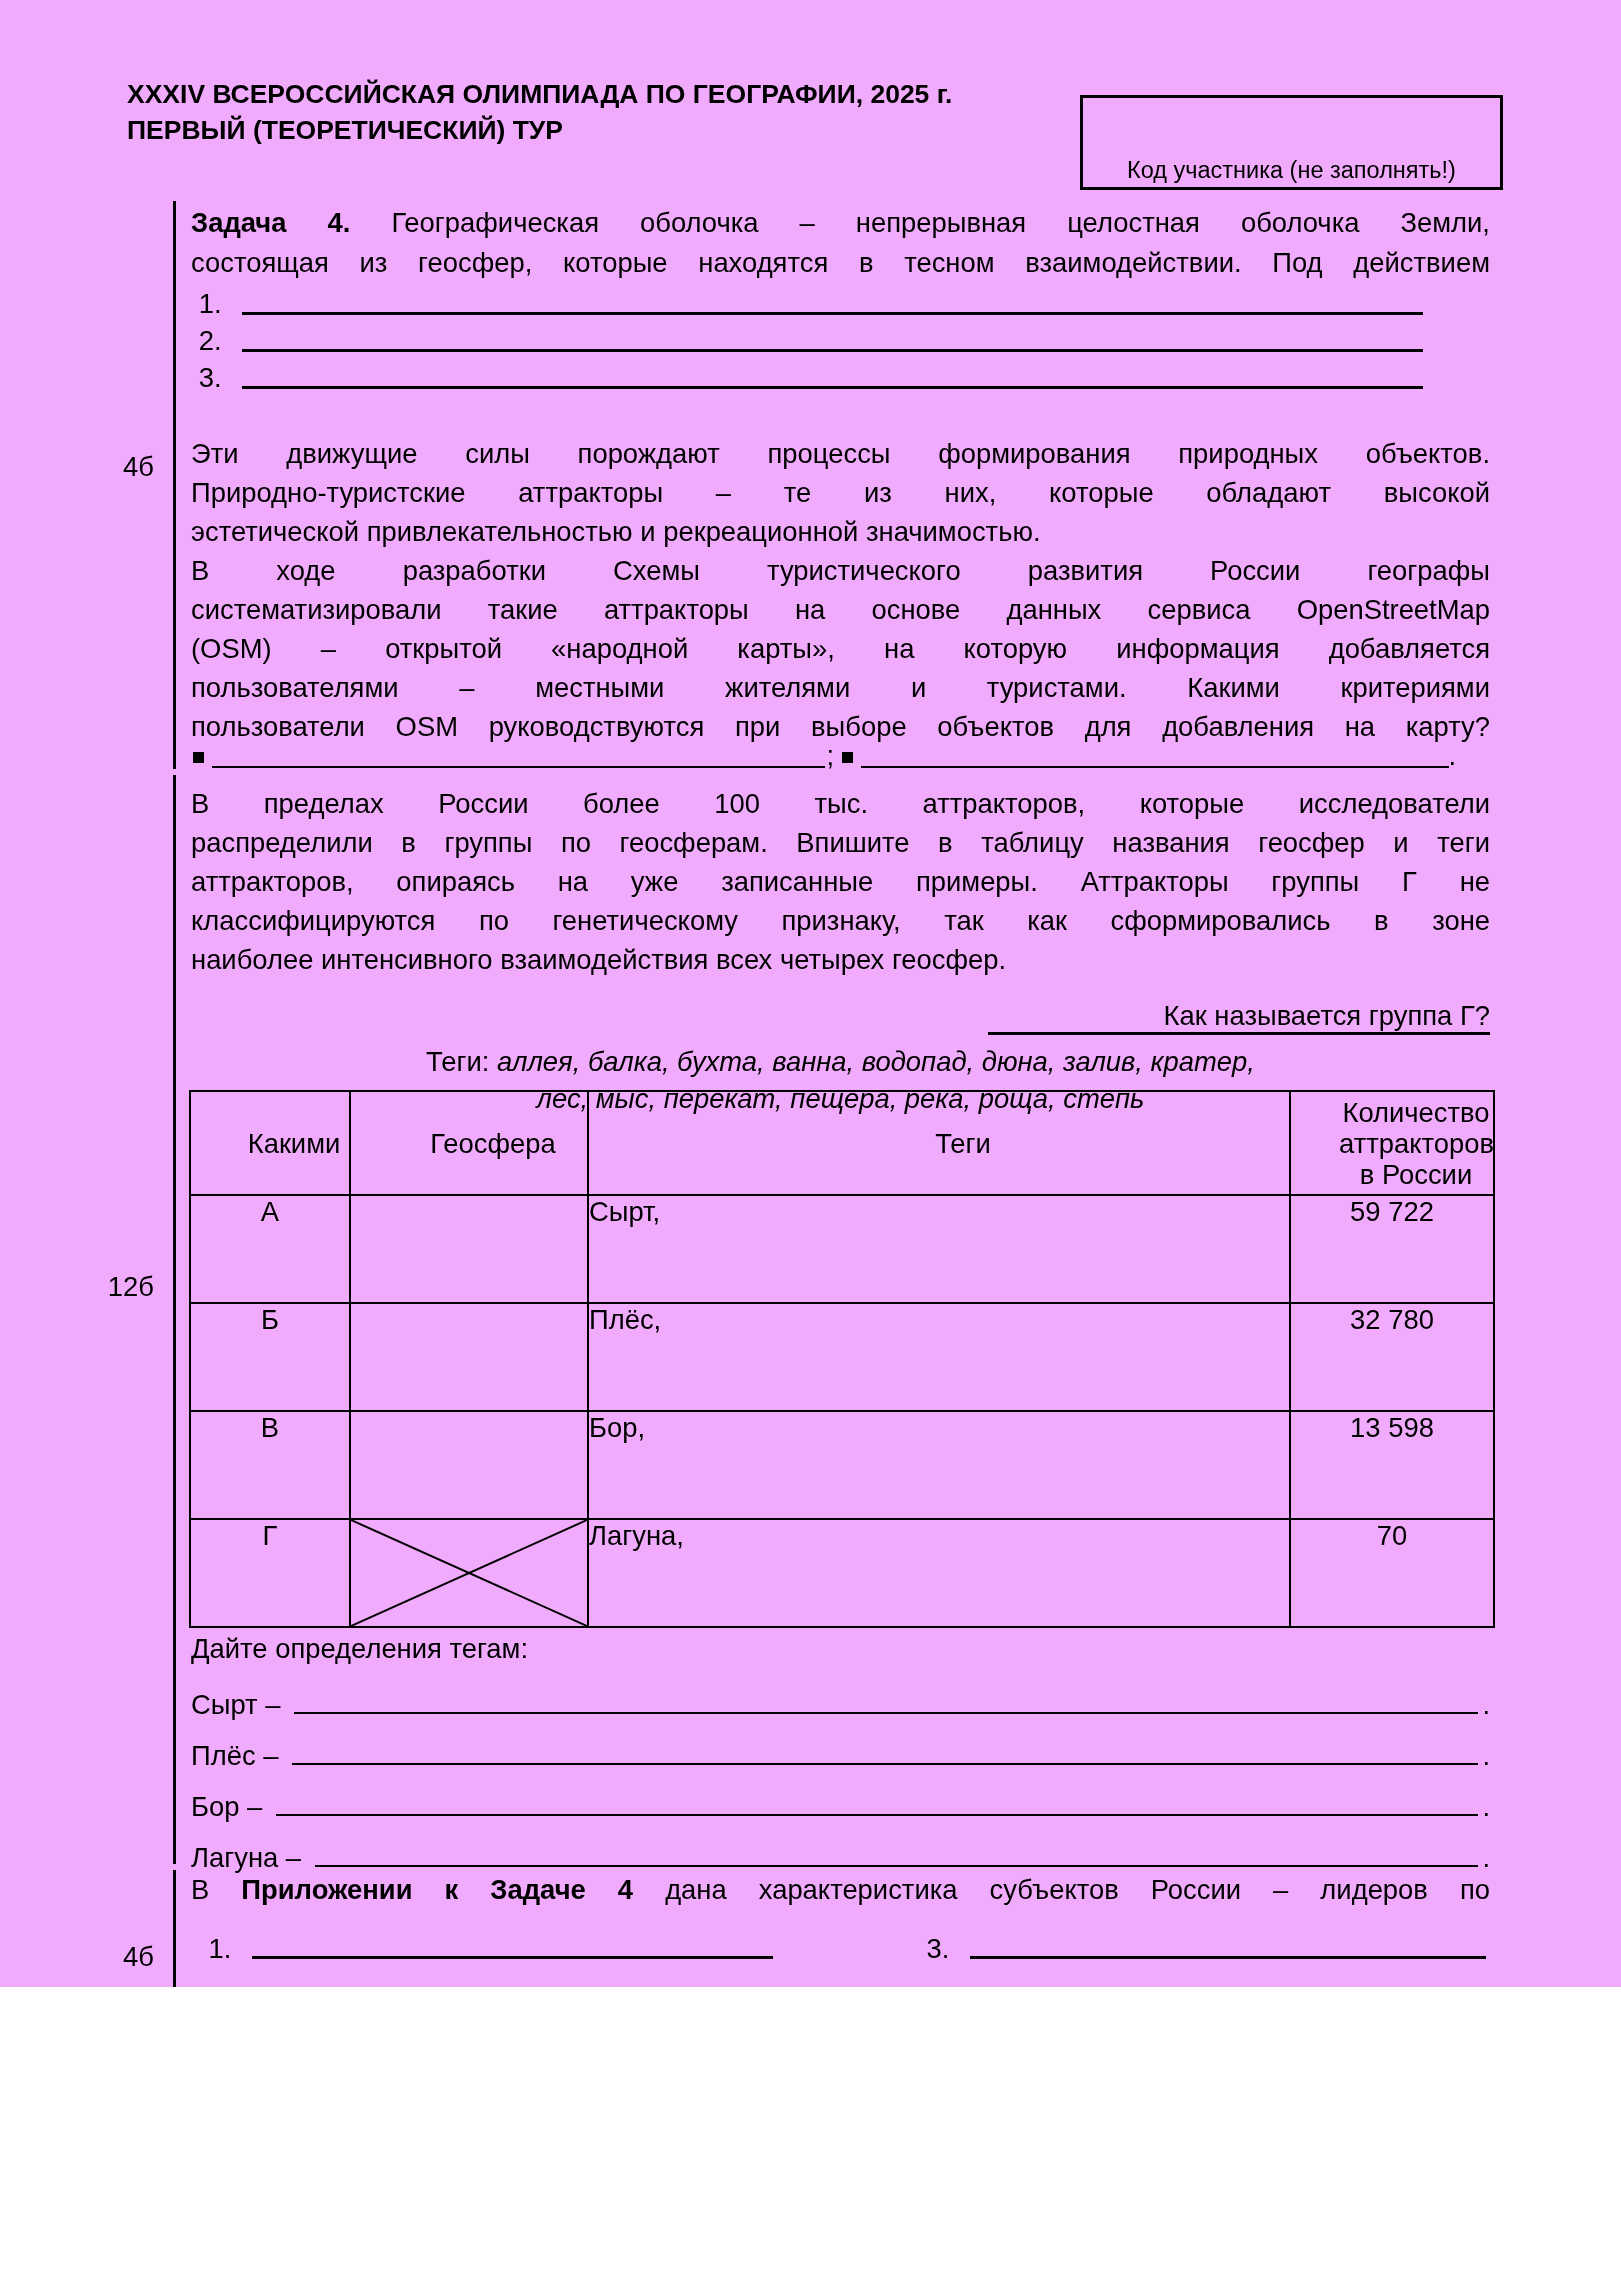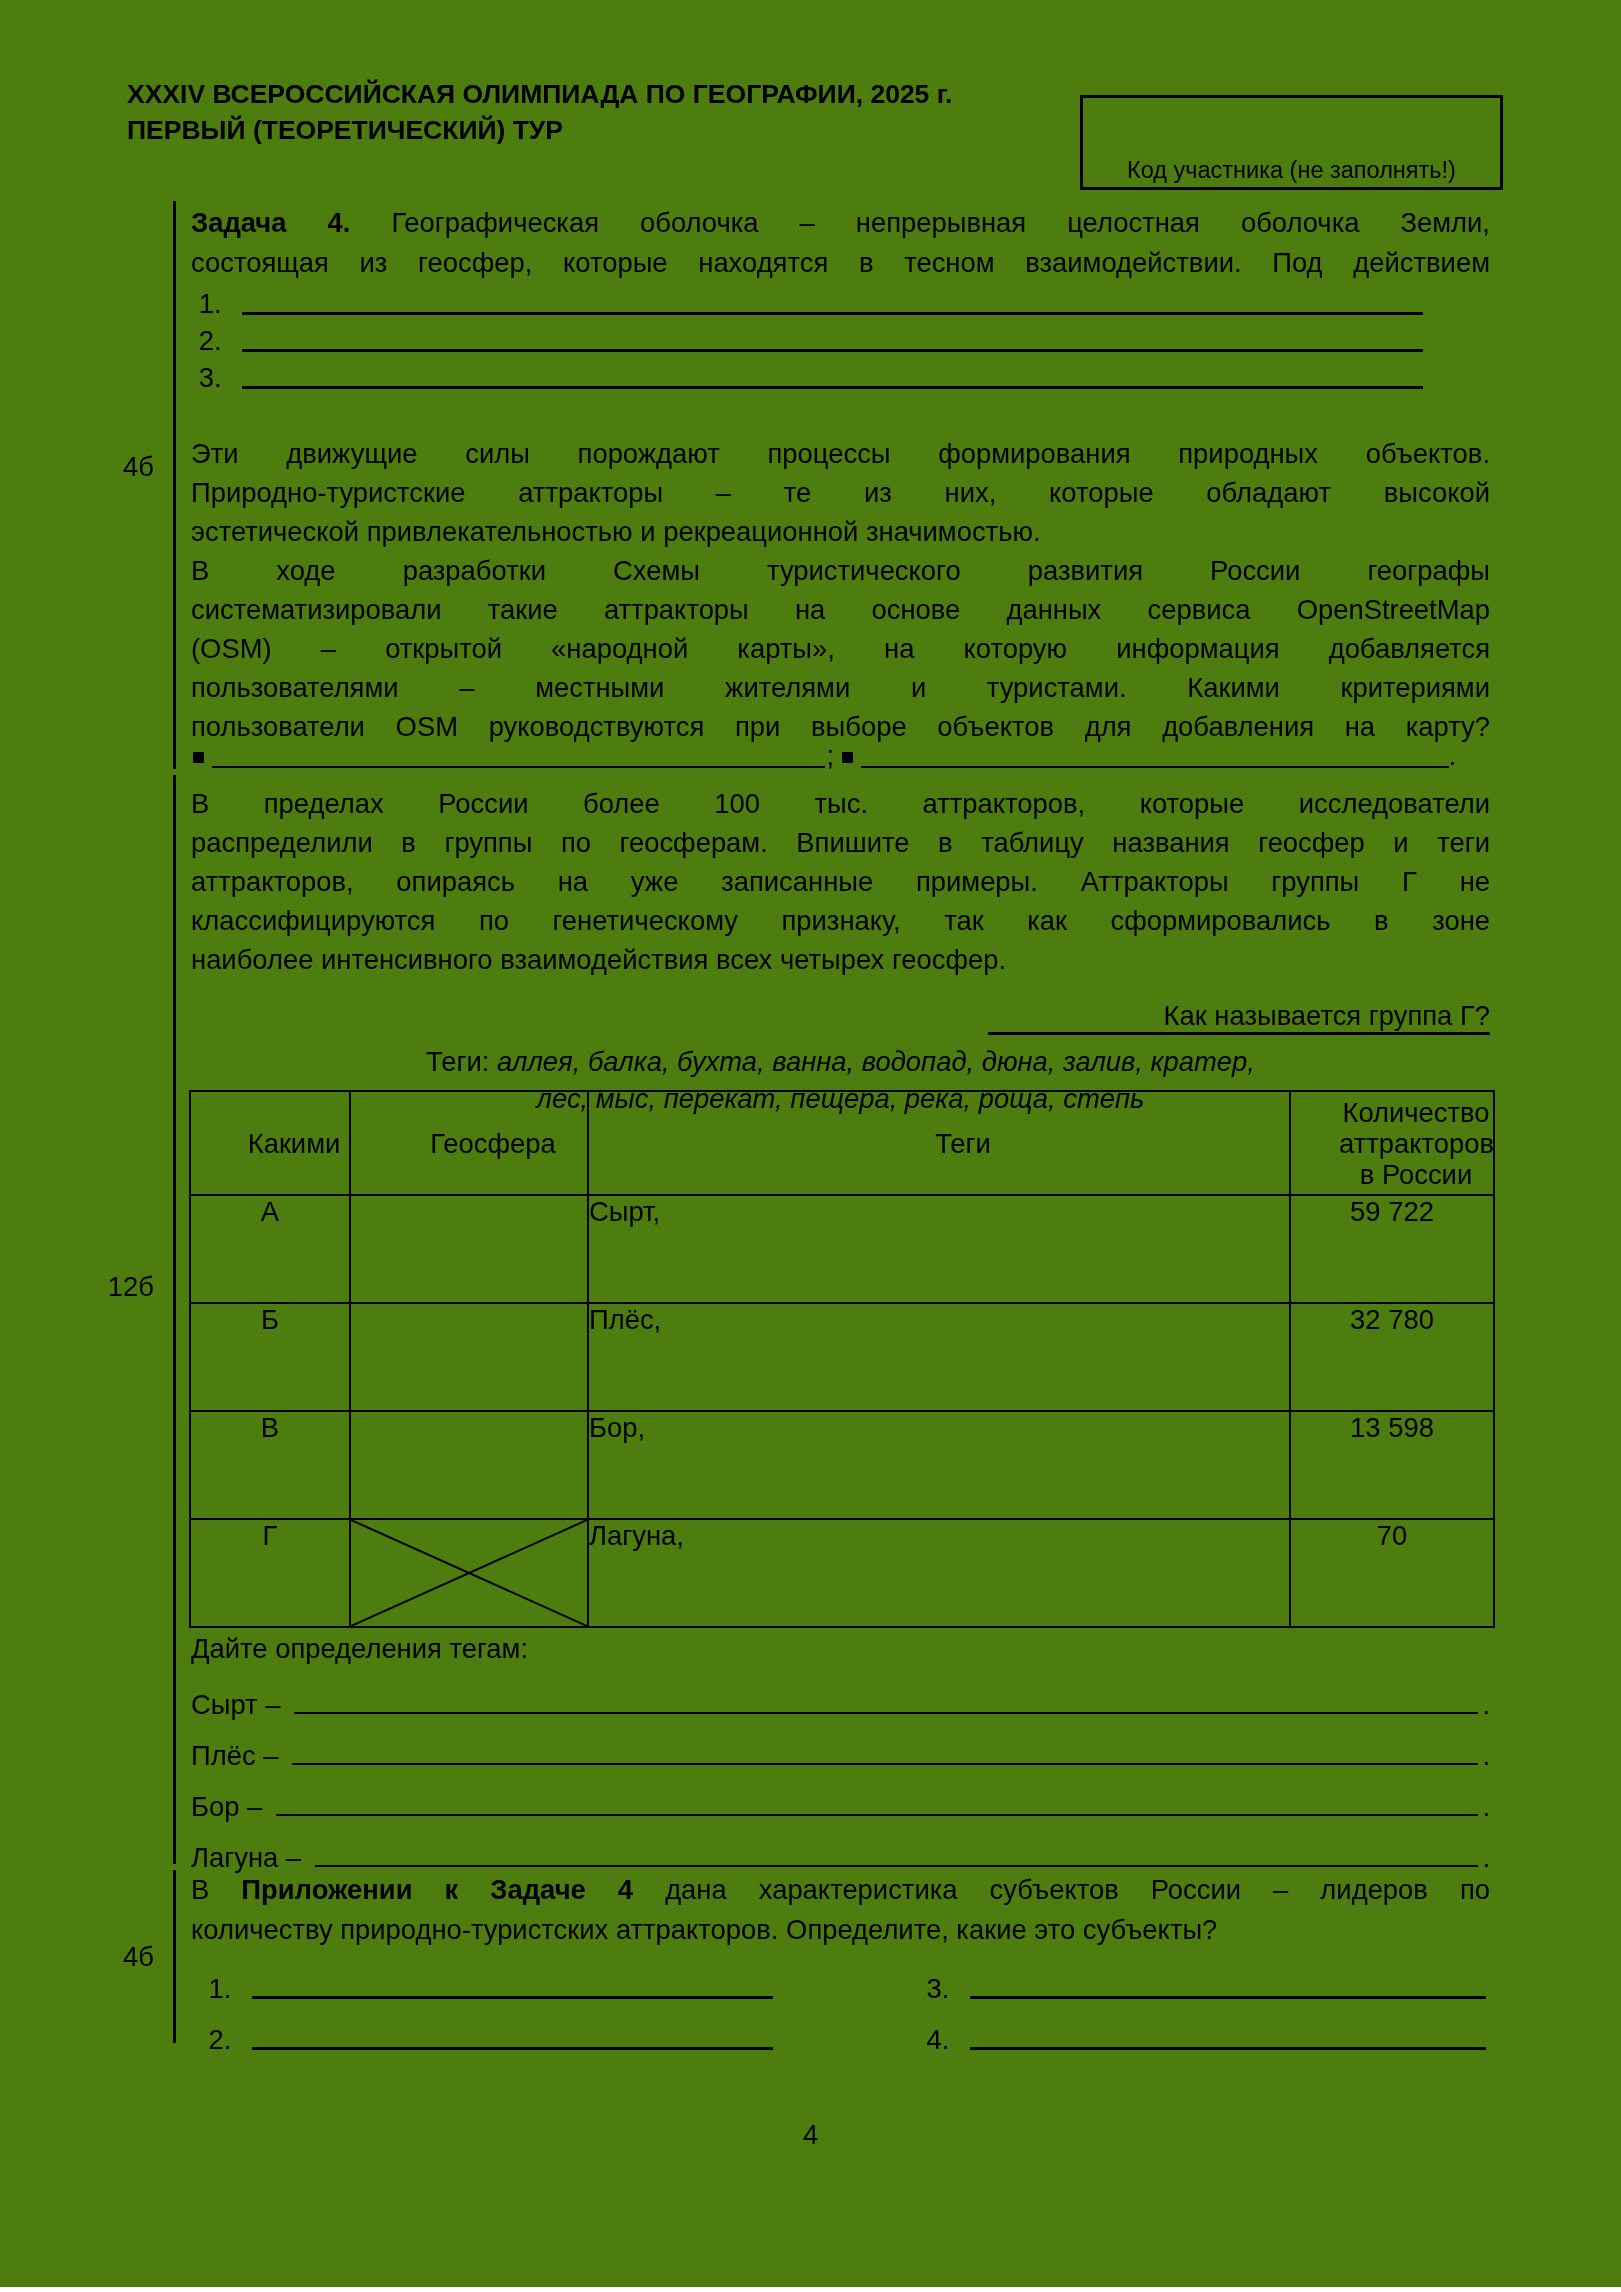--- a/index.html
+++ b/index.html
@@ -1,19 +1,19 @@
 <!DOCTYPE html>
 <html lang="ru"><head>
 <meta charset="utf-8">
 <style>
   html,body{margin:0;padding:0;background:#fff;}
   .page{
     position:relative;
-    width:1621px;height:2287px;
-    background:#4d7c0f;color:#000;
+    width:1621px;height:1987px;
+    background:#f0abfc;color:#000;
     font-family:"Liberation Sans", sans-serif;
     font-size:27.4px;
     overflow:hidden;
   }
   
   .hdr{position:absolute;left:127px;top:76px;font-weight:bold;font-size:26.5px;line-height:36px;}
   .code-box{
     position:absolute;left:1080px;top:95px;width:417px;height:89px;
     border:3.9px solid #000;
     display:flex;align-items:flex-end;justify-content:center;
@@ -222,21 +222,20 @@
     <div class="def-row">
       <span class="dlbl">Лагуна –</span>
       <span class="uline"></span>
       <span class="dot">.</span>
     </div>
   </div>
 
   <div class="col" style="top:1870px;">
     <div class="para">
       <div class="jf"><span>В</span> <b>Приложении к Задаче 4</b> <span>дана характеристика субъектов России – лидеров по</span></div>
-      <div class="jl">количеству природно-туристских аттракторов. Определите, какие это субъекты?</div>
     </div>
     <div class="app-row" style="margin-top:3.9px;">
       <span class="app-cell">
         <span class="num">1.</span>
         <span class="uline"></span>
       </span>
       <span class="app-cell second">
         <span class="num">3.</span>
         <span class="uline"></span>
       </span>

